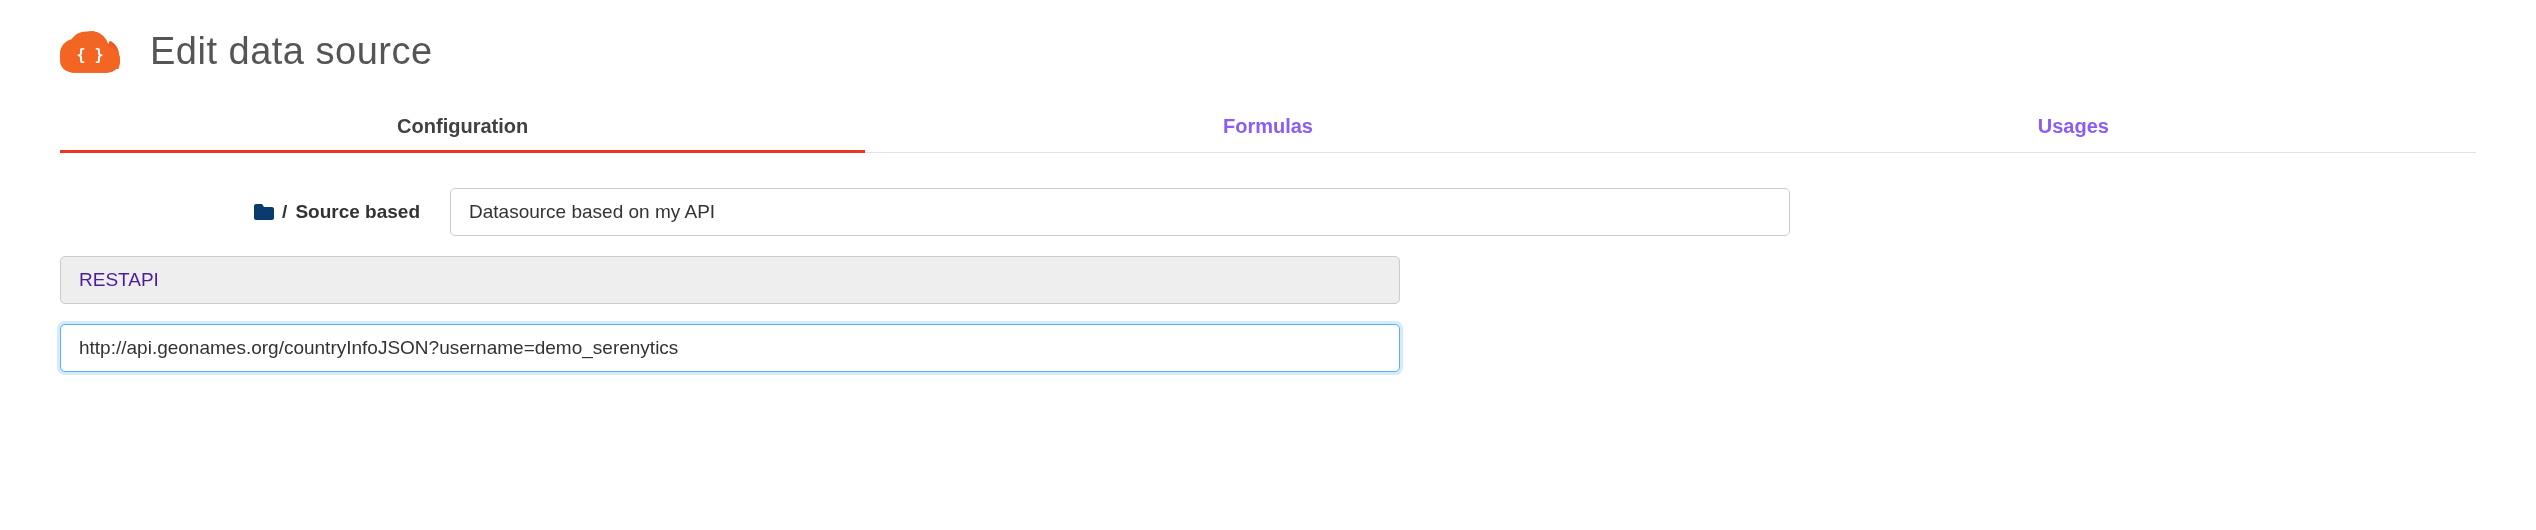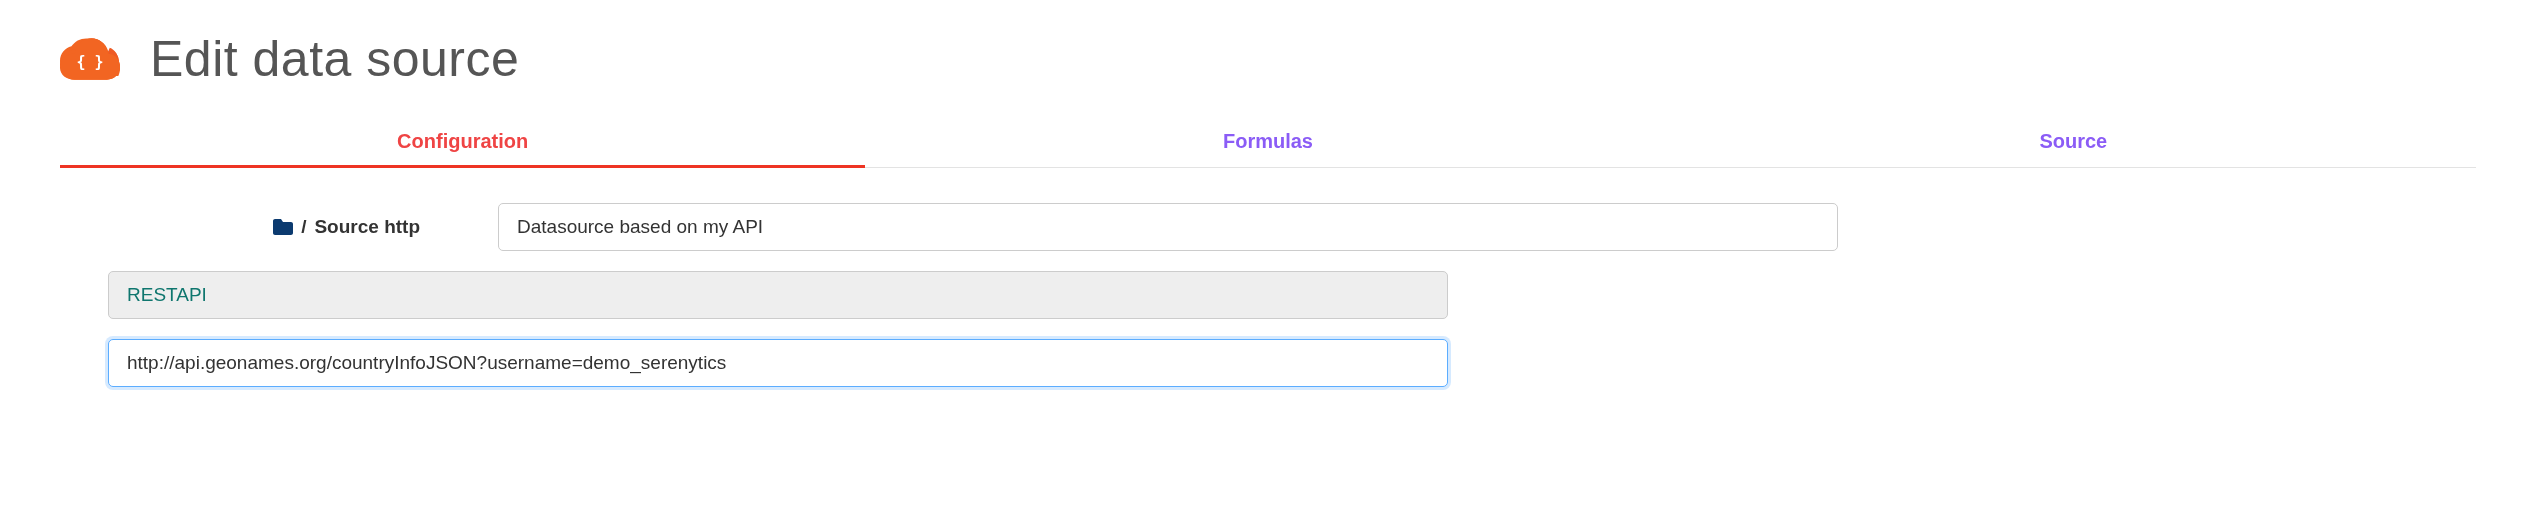--- a/index.html
+++ b/index.html
@@ -23,42 +23,42 @@
       width: 60px;
       height: 42px;
       position: relative;
       flex-shrink: 0;
     }
     .logo-icon svg {
       width: 60px;
       height: 42px;
     }
     .page-title {
-      font-size: 50px;
+      font-size: 38px;
       font-weight: 300;
       color: #555;
       letter-spacing: 0.5px;
     }
     .tabs {
       display: flex;
       border-bottom: 1px solid #e3e3e3;
       margin-bottom: 35px;
     }
     .tab {
       flex: 1;
       text-align: center;
       padding: 12px 0 14px 0;
       font-size: 20px;
       font-weight: 600;
       color: #8b5cf6;
       cursor: pointer;
       position: relative;
     }
     .tab.active {
-      color: #ef4444;
+      color: #404040;
     }
     .tab.active::after {
       content: "";
       position: absolute;
       left: 0;
       right: 0;
       bottom: -1px;
       height: 3px;
       background: #ee3423;
     }
@@ -96,25 +96,24 @@
       max-width: 1340px;
       height: 48px;
       border: 1px solid #ccc;
       border-radius: 5px;
       padding: 0 18px;
       font-size: 19px;
       font-family: inherit;
       color: #333;
       outline: none;
       background: #fff;
-      margin-left: 48px;
     }
     .form-input.readonly {
       background: #eeeeee;
-      color: #0f766e;
+      color: #4c1d95;
     }
     .form-input.focused {
       border-color: #5cadff;
       box-shadow: 0 0 0 3px rgba(92, 173, 255, 0.25);
     }
   </style>
 </head>
 <body>
 
 <div class="header">
@@ -132,35 +131,35 @@
 </div>
 
 <div class="tabs">
   <div class="tab active">
     <span>Configuration</span>
   </div>
   <div class="tab">
     <span>Formulas</span>
   </div>
   <div class="tab">
-    <span>Source</span>
+    <span>Usages</span>
   </div>
 </div>
 
 <div class="form">
 
   <div class="form-row">
     <label class="form-label">
       <span class="folder-icon">
         <svg viewBox="0 0 20 16" xmlns="http://www.w3.org/2000/svg">
           <path fill="#0b3a6f" d="M2 0 L8 0 L10 3 L18 3 C19.1 3 20 3.9 20 5 L20 14 C20 15.1 19.1 16 18 16 L2 16 C0.9 16 0 15.1 0 14 L0 2 C0 0.9 0.9 0 2 0 Z"></path>
         </svg>
       </span>
       <span>/</span>
-      <span>Source http</span>
+      <span>Source based</span>
     </label>
     <input type="text" class="form-input" value="Datasource based on my API" style="">
   </div>
 
   <div class="form-row">
     <input type="text" class="form-input readonly" readonly="" value="RESTAPI" style="">
   </div>
 
   <div class="form-row">
     <input type="text" class="form-input focused" value="http://api.geonames.org/countryInfoJSON?username=demo_serenytics" style="">

